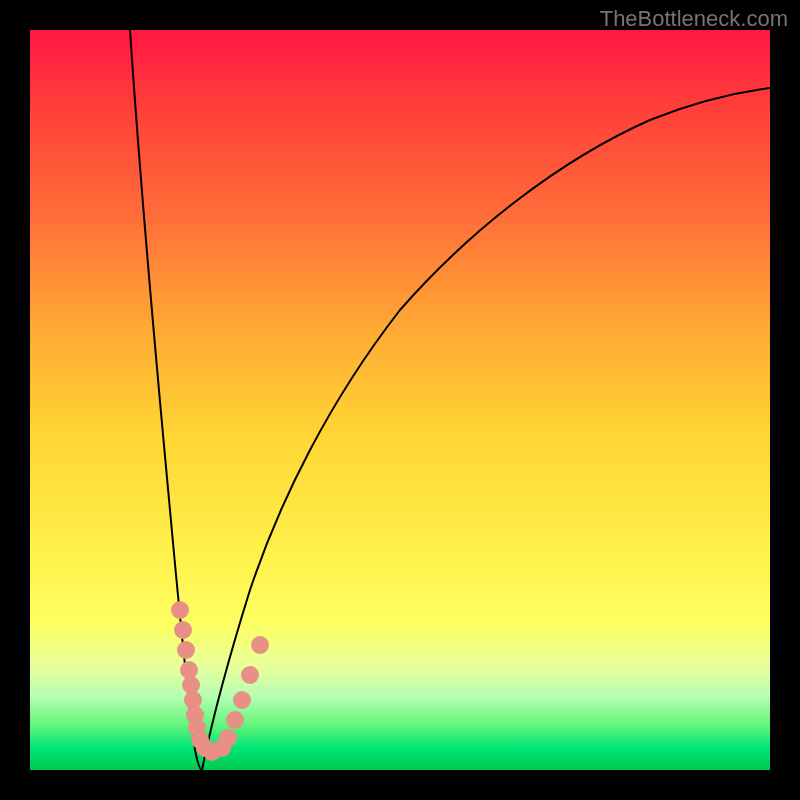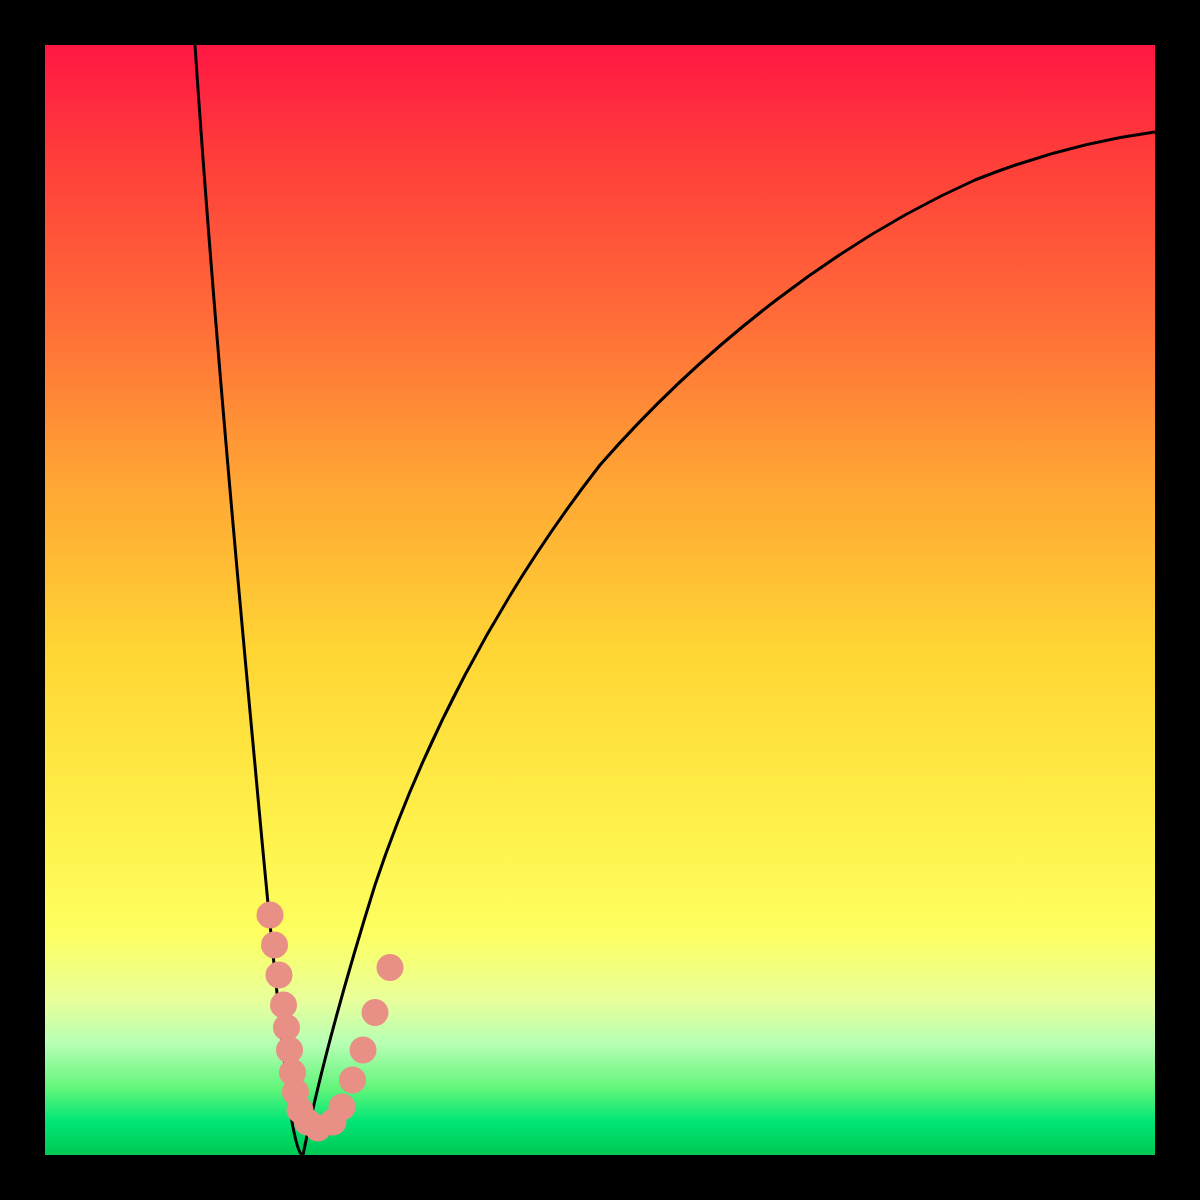--- a/index.html
+++ b/index.html
@@ -59,20 +59,21 @@
     stroke-width: 2;
   }
   .marker {
     fill: #e88f86;
   }
 </style>
 </head>
 <body>
 
 <div class="frame">
+  <div class="attribution">TheBottleneck.com</div>
   <div class="plot-area">
     <svg class="curves" viewBox="0 0 740 740" preserveAspectRatio="none">
       <path class="curve-line" d="M 100 0
            C 110 150, 125 320, 140 480
            C 150 590, 158 670, 165 720
            C 168 735, 170 740, 172 740"></path>
       <path class="curve-line" d="M 172 740
            C 180 700, 195 640, 220 560
            C 250 470, 300 370, 370 280
            C 440 200, 530 130, 620 90

